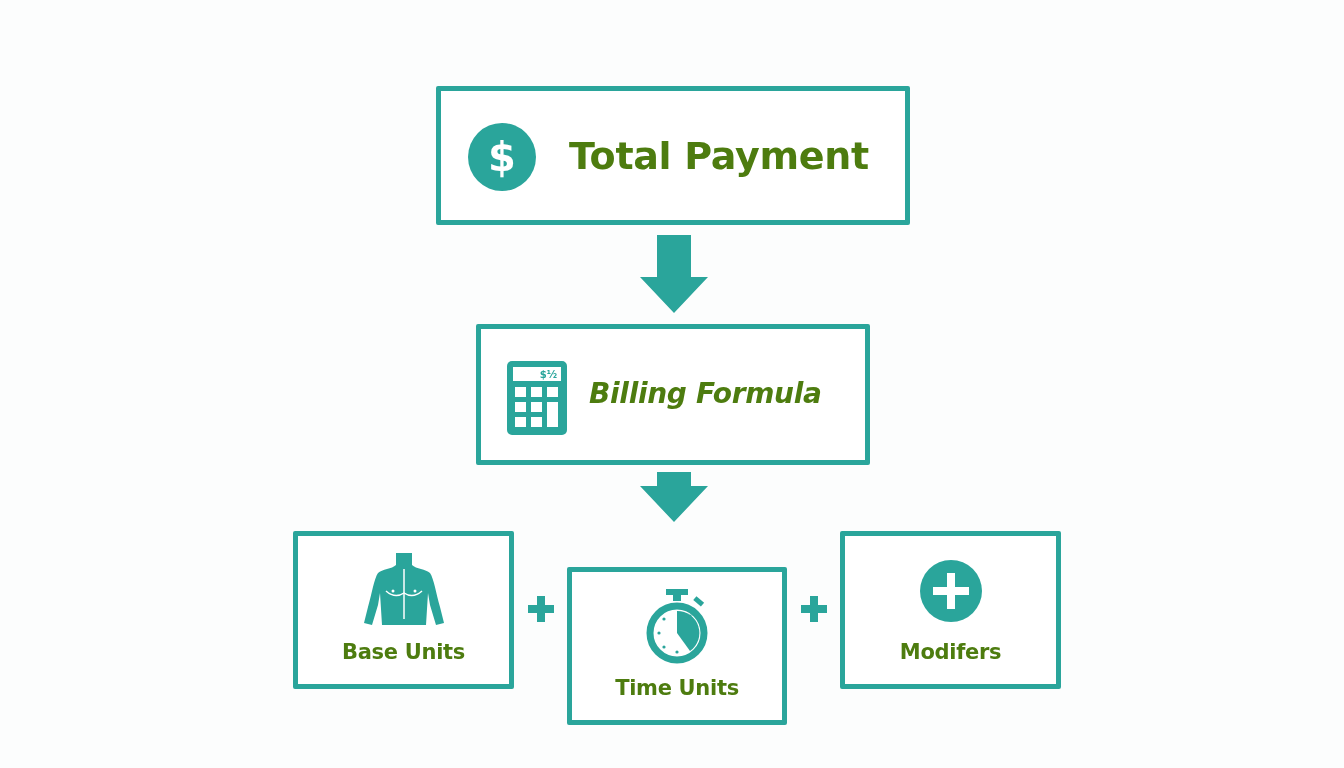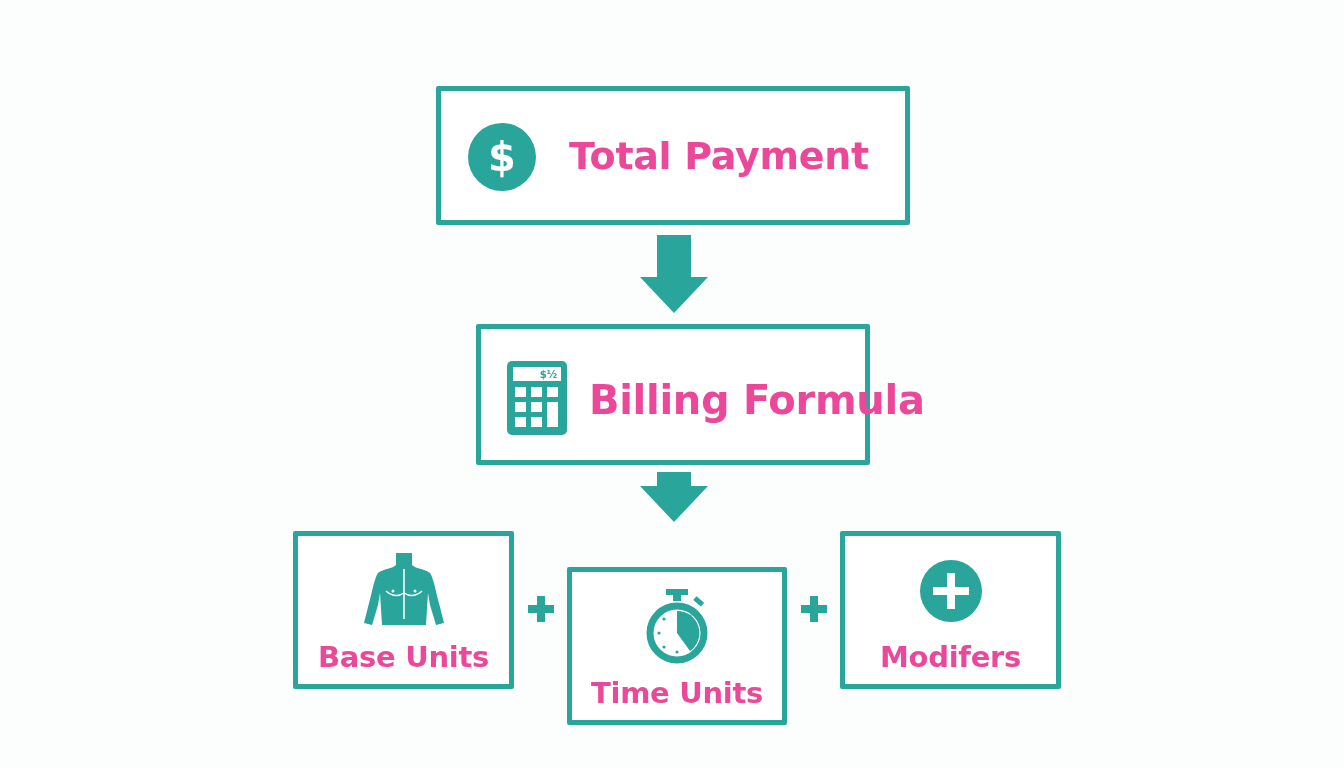--- a/index.html
+++ b/index.html
@@ -18,43 +18,43 @@
     }
     .box {
       position: absolute;
       box-sizing: border-box;
       border: 5px solid #2aa59b;
       border-radius: 2px;
       background: #ffffff;
     }
     .label {
       position: absolute;
-      color: #ec4899;
+      color: #4d7c0f;
       font-weight: bold;
       white-space: nowrap;
       letter-spacing: -0.3px;
     }
     
     #box-total { left: 436px; top: 86px; width: 474px; height: 139px; }
     #box-total .icon { position: absolute; left: 27px; top: 32px; width: 68px; height: 68px; }
     #box-total .label { left: 128px; top: 43px; font-size: 38px; }
 
     
     #box-billing { left: 476px; top: 324px; width: 394px; height: 141px; }
     #box-billing .icon { position: absolute; left: 26px; top: 32px; width: 60px; height: 74px; }
-    #box-billing .label { left: 108px; top: 48px; font-size: 40px; }
+    #box-billing .label { left: 108px; top: 48px; font-size: 28px; font-style: italic; }
 
     
     .bbox { top: 531px; height: 158px; }
     #box-base { left: 293px; width: 221px; }
     #box-time { left: 567px; width: 220px; margin-top: 36px; }
     #box-mod  { left: 792px; width: 221px; margin-left: 48px; }
     .bbox .label {
       left: 0; right: 0; text-align: center;
-      top: 104px; font-size: 29px;
+      top: 104px; font-size: 21px;
     }
     .bbox .icon { position: absolute; left: 50%; transform: translateX(-50%); }
     #box-base .icon { top: 17px; width: 80px; height: 76px; }
     #box-time .icon { top: 17px; width: 66px; height: 76px; }
     #box-mod  .icon { top: 24px; width: 62px; height: 62px; }
 
     
     .arrow { position: absolute; }
     #arrow-1 { left: 640px; top: 235px; width: 68px; height: 78px; }
     #arrow-2 { left: 640px; top: 472px; width: 68px; height: 50px; }

